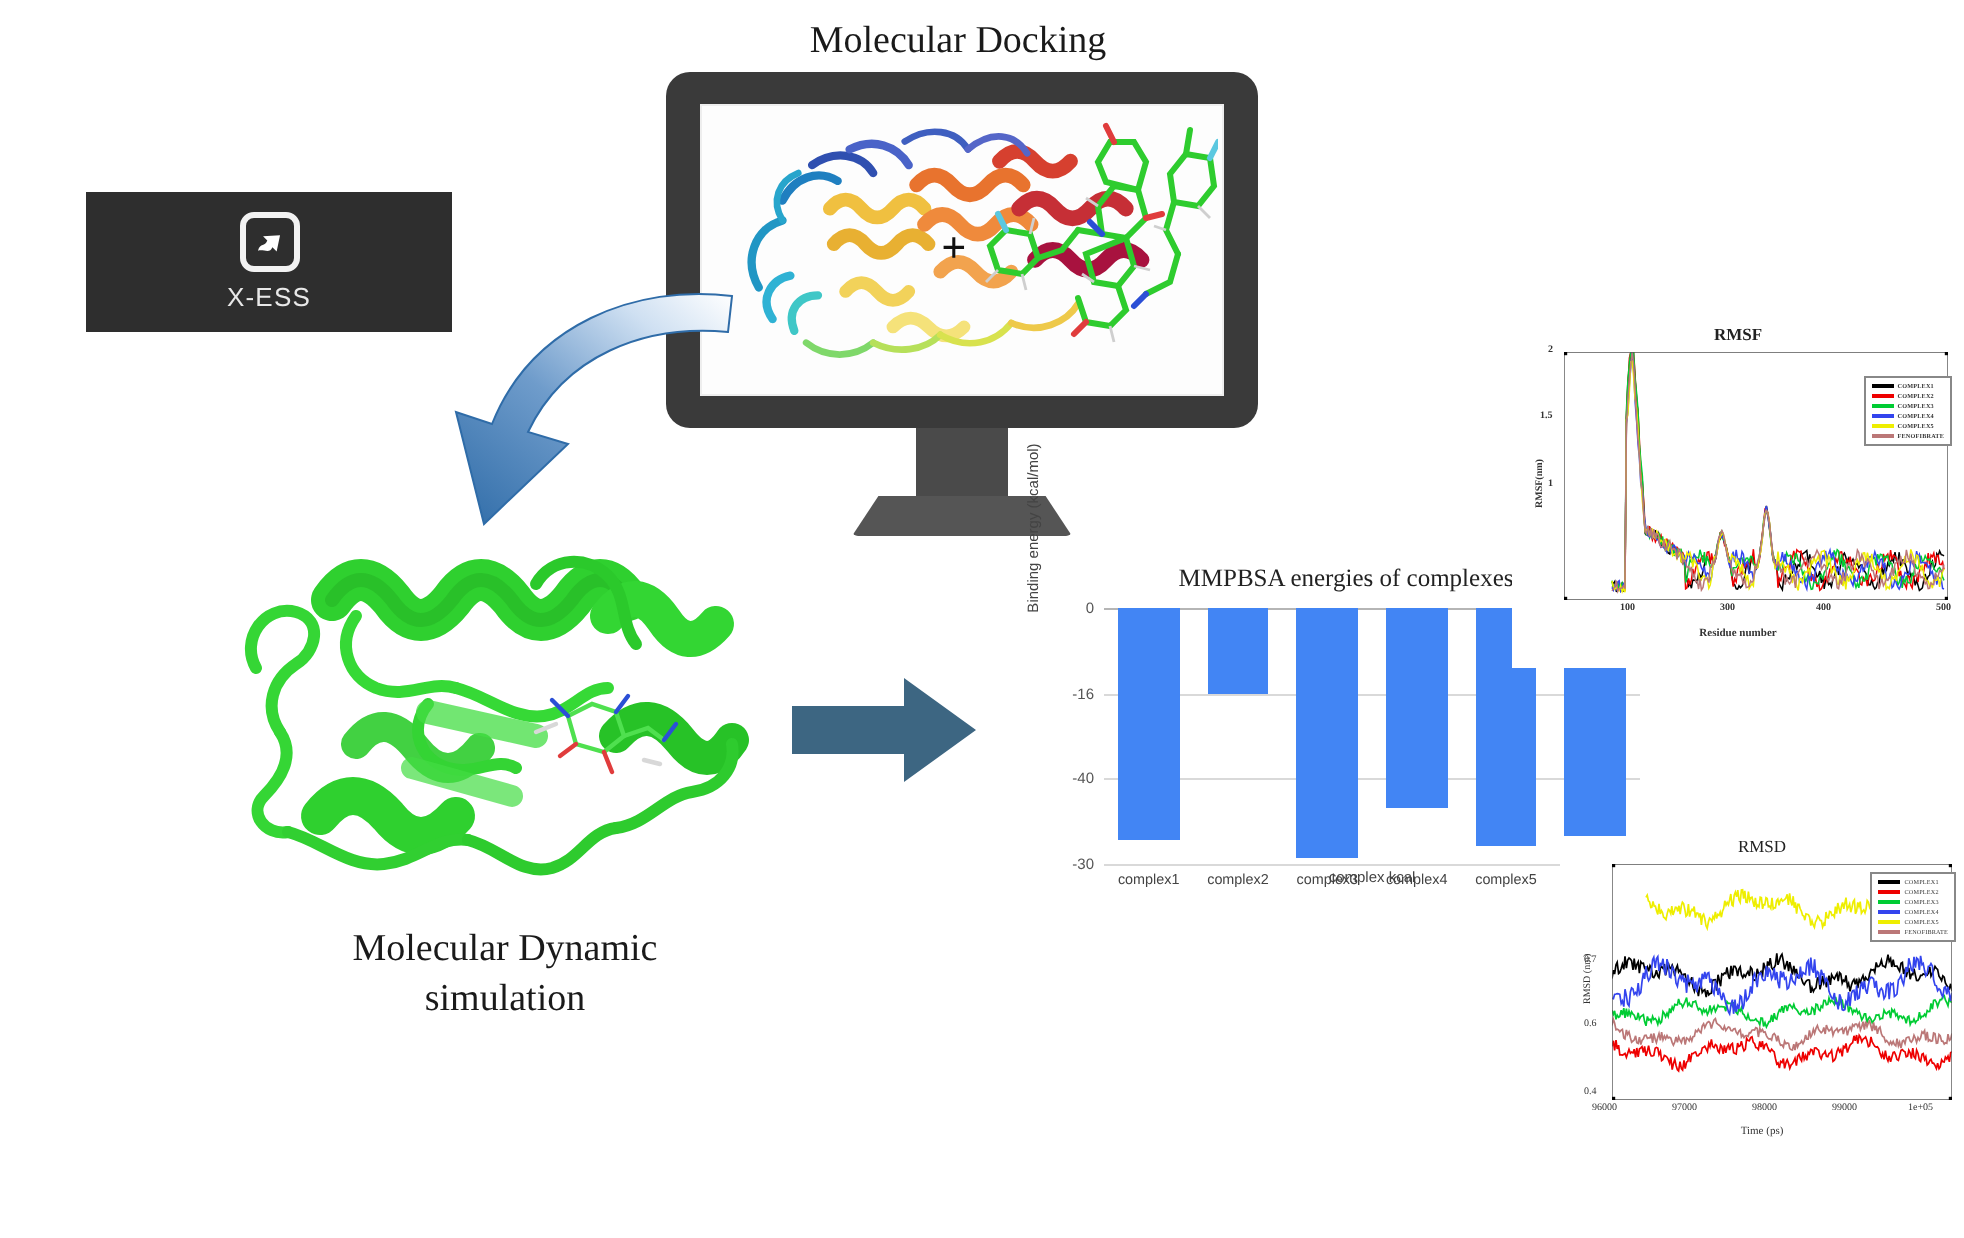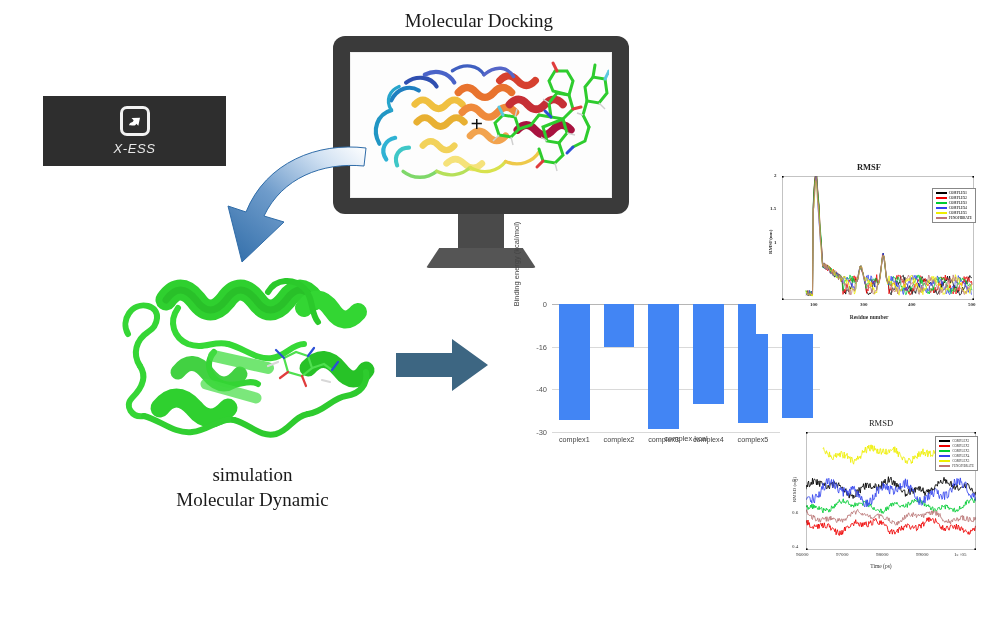--- a/index.html
+++ b/index.html
@@ -8,21 +8,21 @@
   .abs{position:absolute;}
 
   
   #prins-title{left:28px;top:18px;width:240px;text-align:center;
     font-family:"Liberation Serif", serif;font-weight:bold;font-size:34px;
     line-height:40px;letter-spacing:.5px;color:#000;}
   #prins-title .l2{display:block;}
 
   
   #xess-badge{left:43px;top:96px;width:183px;height:70px;background:#2e2e2e;
-    display:flex;flex-direction:column;align-items:center;justify-content:center;font-style:italic;}
+    display:flex;flex-direction:column;align-items:center;justify-content:center;}
   #xess-icon{width:30px;height:30px;border:3px solid #f2f2f2;border-radius:7px;
     display:flex;align-items:center;justify-content:center;box-sizing:border-box;}
   #xess-label{margin-top:5px;color:#e8e8e8;font-family:"Liberation Sans",sans-serif;
     font-size:13px;letter-spacing:.6px;}
 
   
   #docking-title{left:374px;top:10px;width:210px;text-align:center;font-size:19px;}
   #md-caption{left:130px;top:462px;width:245px;text-align:center;font-size:19px;
     line-height:25px;}
 
@@ -229,29 +229,30 @@
     <path d="M190 108 L196 100" stroke="#2b4fd6"></path>
     <path d="M214 122 L220 114" stroke="#2b4fd6"></path>
     <path d="M170 124 L162 130" stroke="#e03c3c"></path>
     <path d="M184 128 L188 138" stroke="#e03c3c"></path>
     <path d="M150 118 L160 114" stroke="#d8d8d8"></path>
     <path d="M204 132 L212 134" stroke="#d8d8d8"></path>
   </g>
 </svg>
 
 <div class="abs" id="md-caption">
+  <div>Molecular Dynamic</div>
   <div>simulation</div>
-  <div>Molecular Dynamic</div>
 </div>
 
 <svg class="abs" id="teal-arrow" viewBox="0 0 92 56">
   <path d="M0 16 L56 16 L56 2 L92 28 L56 54 L56 40 L0 40 Z" fill="#3d6682"></path>
 </svg>
 
 <div class="abs" id="mmpbsa">
+  <div id="mmpbsa-title">MMPBSA energies of complexes</div>
   <div id="mmpbsa-ylabel">Binding energy (kcal/mol)</div>
   <div id="mmpbsa-plot">
       <div class="grid-line zero" style="top: 0px;"></div>
       <div class="ytick" style="top: 0px;">0</div>
       <div class="grid-line" style="top: 42.6667px;"></div>
       <div class="ytick" style="top: 42.6667px;">-16</div>
       <div class="grid-line" style="top: 85.3333px;"></div>
       <div class="ytick" style="top: 85.3333px;">-40</div>
       <div class="grid-line" style="top: 128px;"></div>
       <div class="ytick" style="top: 128px;">-30</div>

